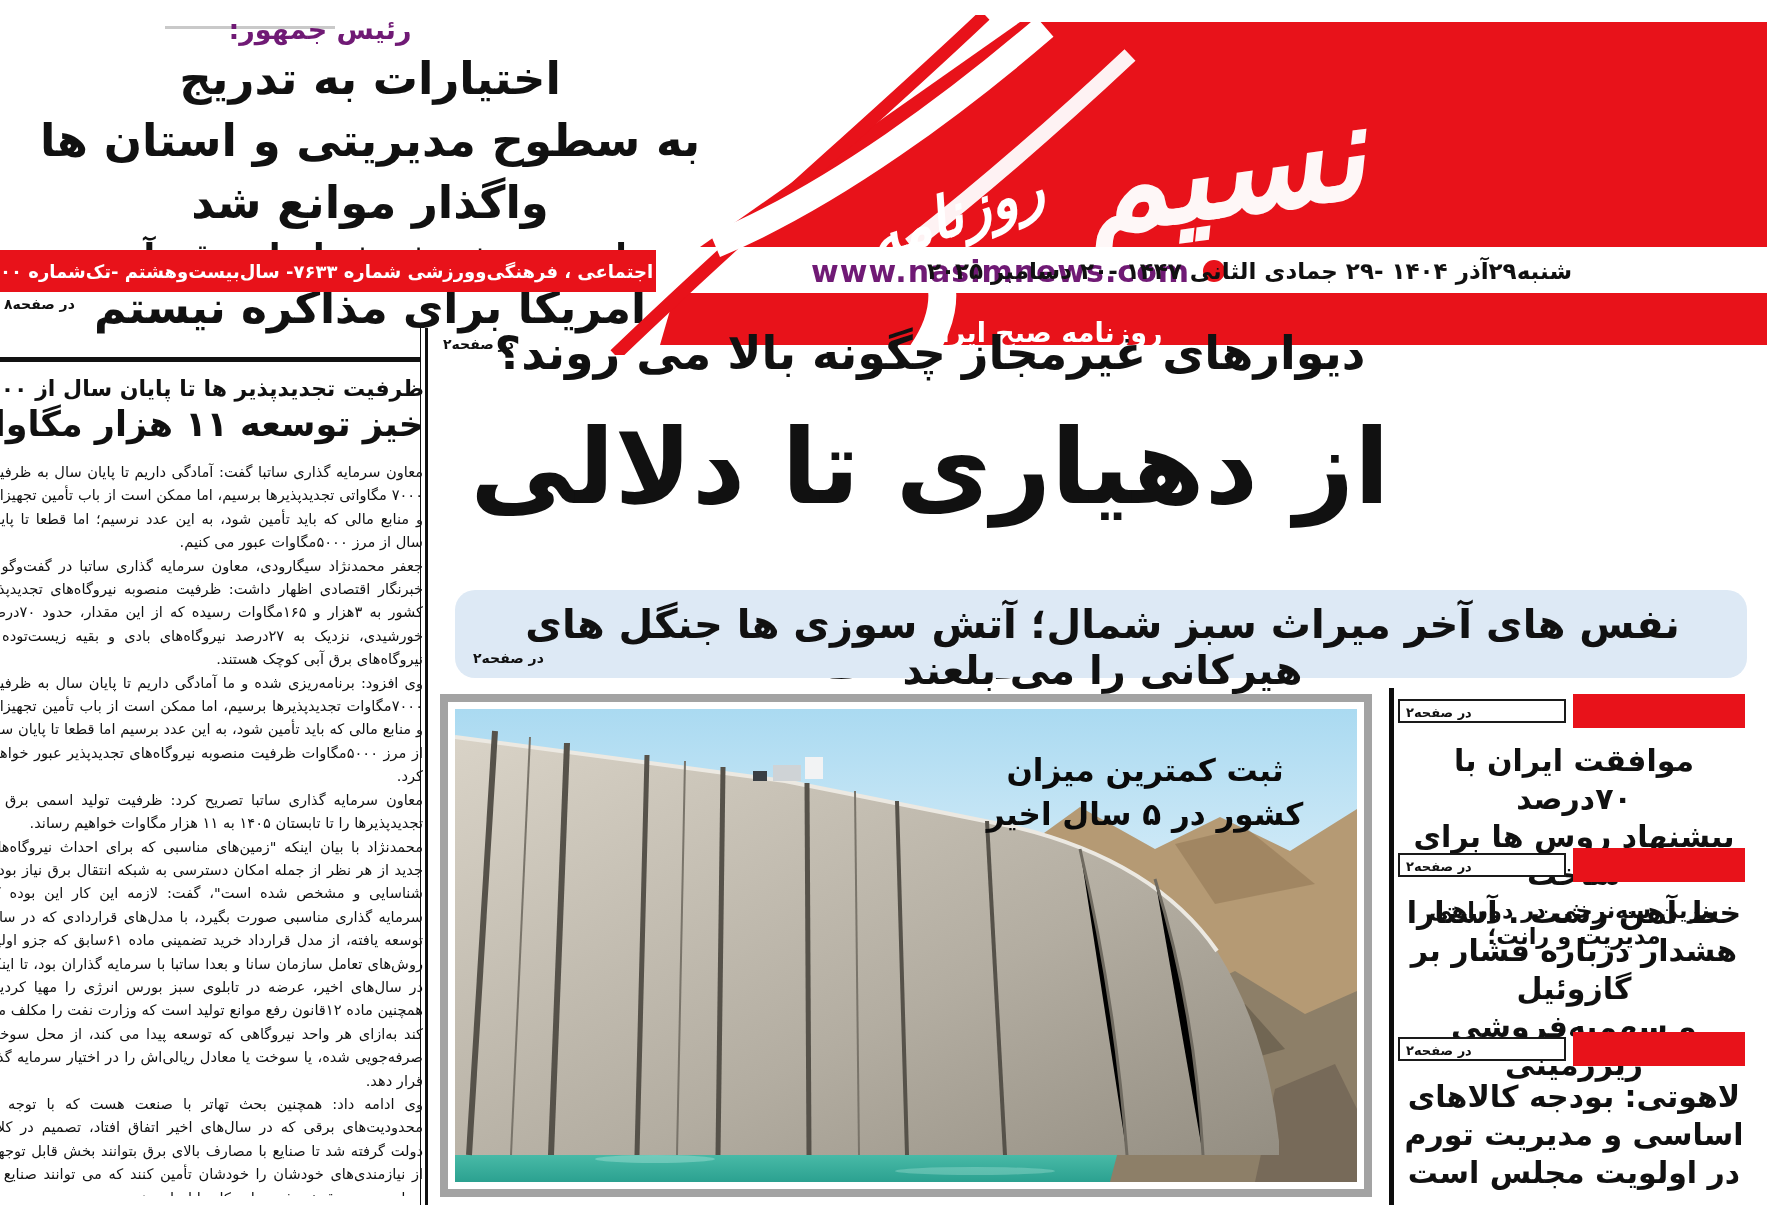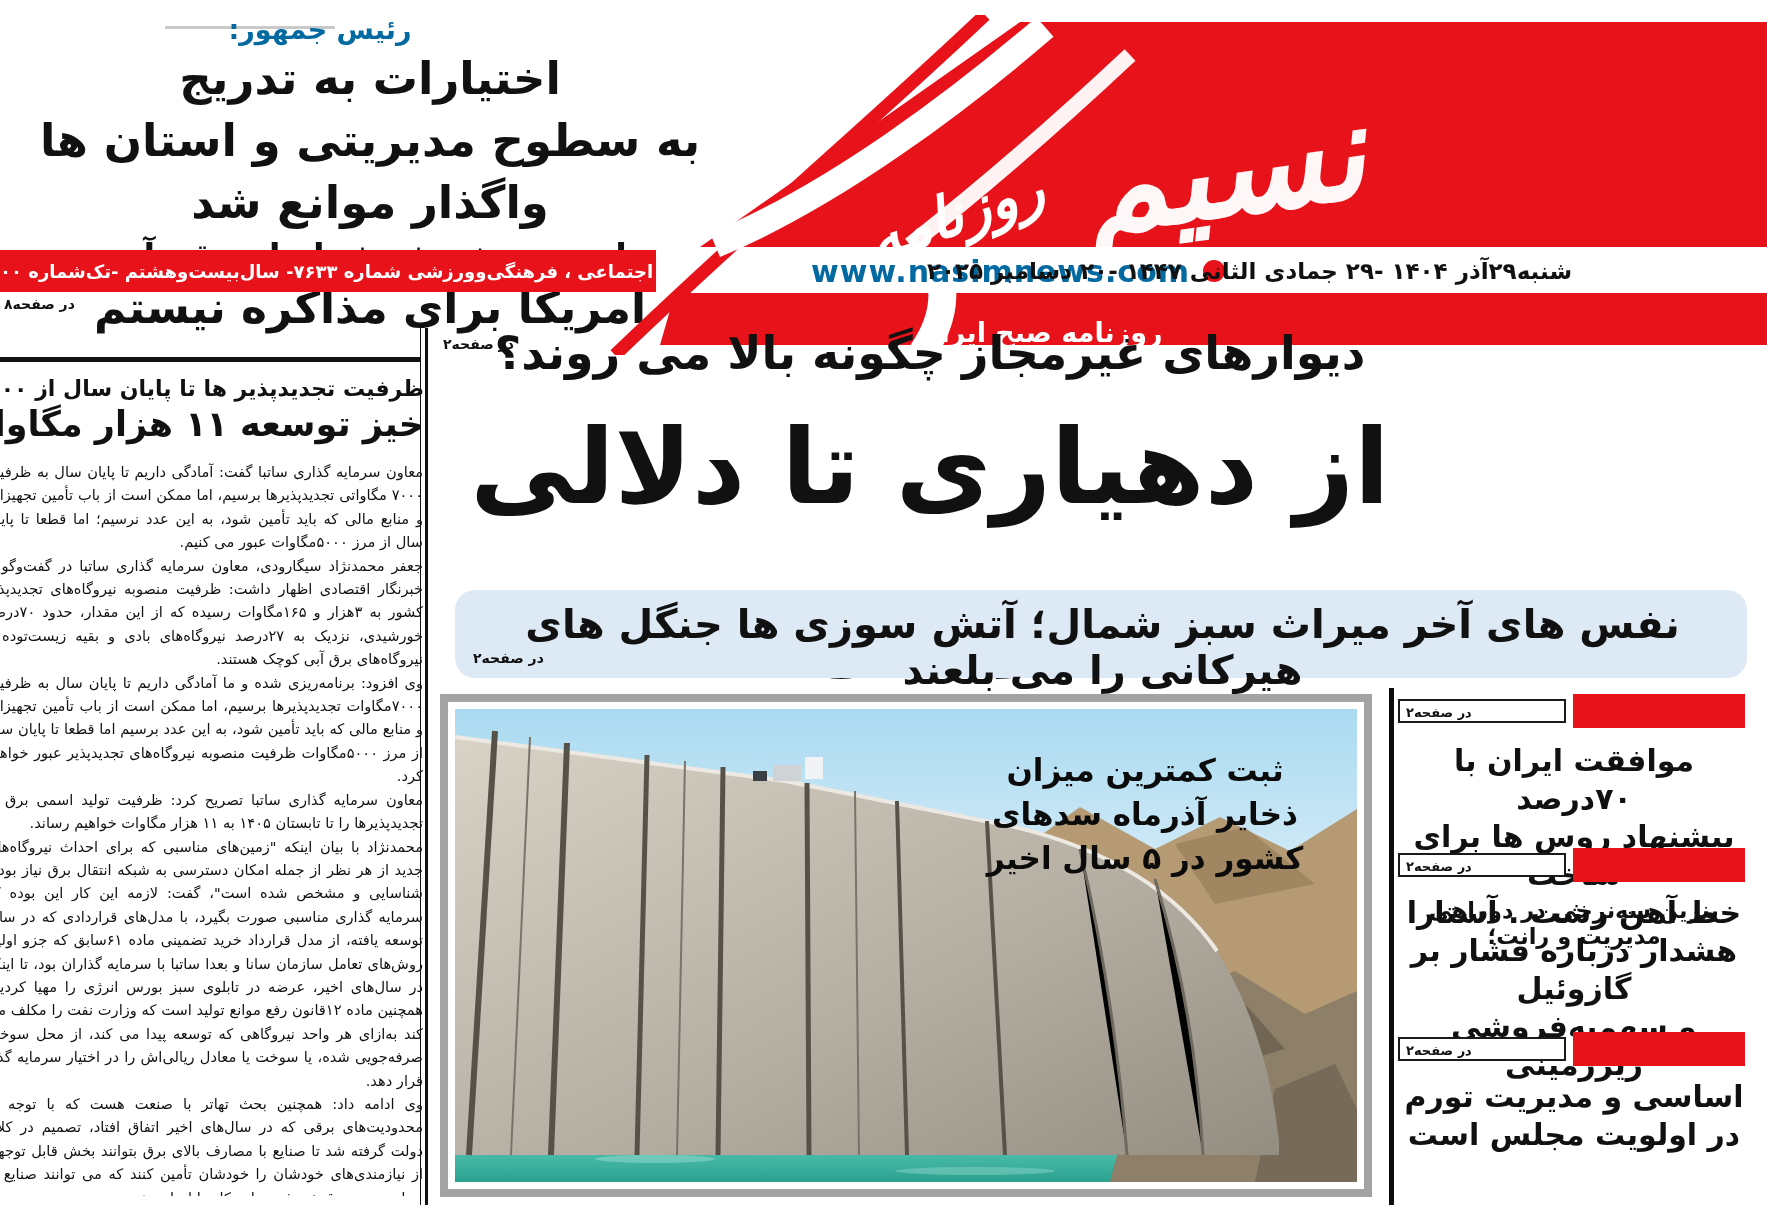--- a/index.html
+++ b/index.html
@@ -4,21 +4,21 @@
 <style>
   html,body{margin:0;padding:0;}
   body{
     width:1767px;height:1205px;position:relative;overflow:hidden;
     background:#ffffff;direction:rtl;
     font-family:"DejaVu Sans",sans-serif;color:#111;
   }
   .abs{position:absolute;}
   .center{text-align:center;}
   .red-bg{background:#e8121a;}
-  .redtxt{color:#0369a1;}
+  .redtxt{color:#701a75;}
 
   
   .mast-rule{left:165px;top:26px;width:170px;height:3px;background:#c9c9c9;}
   .mast-kicker{left:40px;top:14px;width:560px;font-size:27px;font-weight:bold;}
   .mast-lines{left:20px;top:48px;width:700px;font-size:45px;font-weight:bold;line-height:62px;letter-spacing:-1px;}
   .mast-sub1{left:20px;top:236px;width:700px;font-size:34px;font-weight:bold;}
   .mast-sub2{left:20px;top:282px;width:700px;font-size:44px;font-weight:bold;}
   .mast-pageref{left:4px;top:296px;font-size:14px;font-weight:bold;}
 
   
@@ -164,21 +164,20 @@
     <path d="M75,28 L56,446" stroke="#79746a" stroke-width="2"></path>
     <path d="M230,52 L222,446" stroke="#79746a" stroke-width="2"></path>
     <path d="M400,82 L404,446" stroke="#79746a" stroke-width="2"></path>
     <rect x="318" y="56" width="28" height="16" fill="#cfd3d6"></rect>
     <rect x="350" y="48" width="18" height="22" fill="#f2f3f4"></rect>
     <rect x="298" y="62" width="14" height="10" fill="#3a3f44"></rect>
   </svg>
 </div>
 <div class="abs photo-caption">
   <div>ثبت کمترین میزان</div>
-  <div>ذخایر آذرماه سدهای</div>
   <div>کشور در ۵ سال اخیر</div>
 </div>
 
 <div class="abs vline-r"></div>
 
 <div class="abs item-head" style="top:694px;">
   <div class="ref-box">در صفحه۲</div>
   <div class="ref-red"></div>
 </div>
 <div class="abs rc-lines" style="top:742px;">
@@ -195,15 +194,16 @@
 <div class="abs rc-lines" style="top:932px;">
   <div>هشدار درباره فشار بر گازوئیل</div>
   <div>و سهمیه‌فروشی زیرزمینی</div>
 </div>
 
 <div class="abs item-head" style="top:1032px;">
   <div class="ref-box">در صفحه۲</div>
   <div class="ref-red"></div>
 </div>
 <div class="abs rc-lines" style="top:1078px;">
+  <div>لاهوتی: بودجه کالاهای</div>
   <div>اساسی و مدیریت تورم</div>
   <div>در اولویت مجلس است</div>
 </div>
 
 </body></html>

